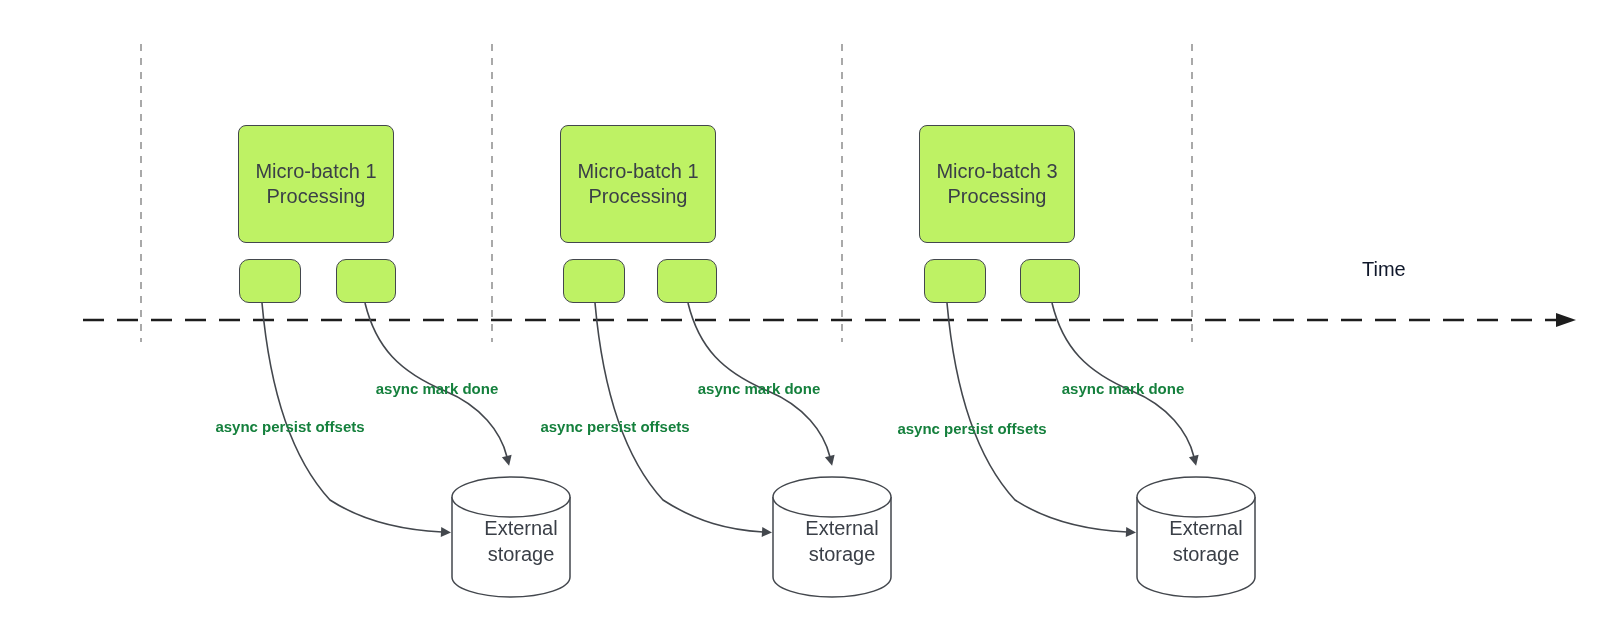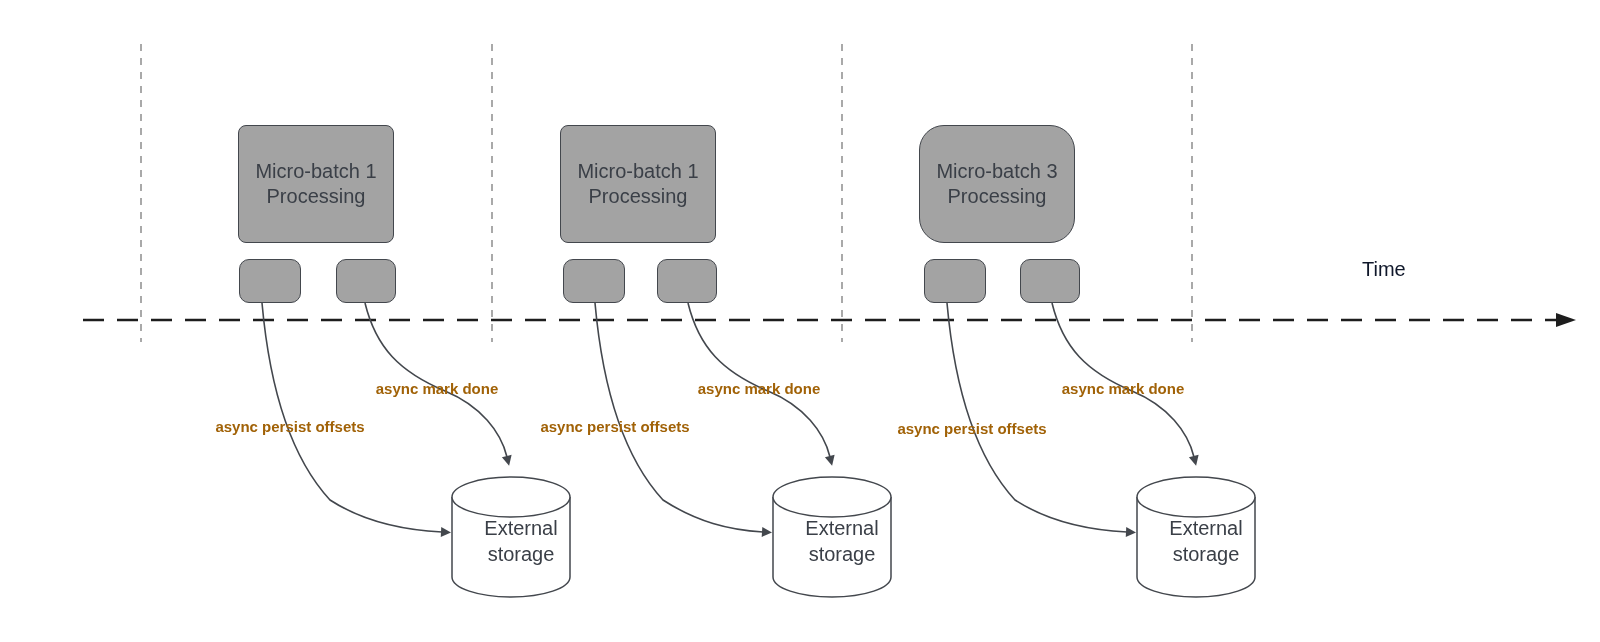--- a/index.html
+++ b/index.html
@@ -14,21 +14,21 @@
   }
   .lines-layer {
     position: absolute;
     left: 0; top: 0;
     width: 1600px; height: 642px;
     z-index: 1;
   }
   .node {
     position: absolute;
     box-sizing: border-box;
-    background: #a3a3a3;
+    background: #bef264;
     border: 1.4px solid #43474d;
     z-index: 2;
   }
   .big-box {
     width: 156px; height: 118px;
     border-radius: 8px;
     display: flex; align-items: center; justify-content: center;
     text-align: center;
     font-size: 20px;
     line-height: 25px;
@@ -37,21 +37,21 @@
   }
   .small-box {
     width: 62px; height: 44px;
     border-radius: 10px;
   }
   .flow-label {
     position: absolute;
     z-index: 3;
     font-size: 15px;
     font-weight: bold;
-    color: #a16207;
+    color: #15803d;
     text-align: center;
     white-space: nowrap;
   }
   .storage-label {
     position: absolute;
     z-index: 3;
     width: 138px; height: 88px;
     display: flex; align-items: center; justify-content: center;
     text-align: center;
     font-size: 20px;
@@ -122,21 +122,21 @@
 
   <div class="node big-box" style="left:560px; top:125px;">Micro-batch 1
 Processing</div>
   <div class="node small-box" style="left:563px; top:259px;"></div>
   <div class="node small-box" style="left:657px; top:259px; width:60px;"></div>
   <div class="flow-label" style="left:530px; top:418px; width:170px;">async persist offsets</div>
   <div class="flow-label" style="left:689px; top:380px; width:140px;">async mark done</div>
   <div class="storage-label" style="left:773px; top:497px;">External
 storage</div>
 
-  <div class="node big-box" style="left:919px; top:125px;border-radius:25px;">Micro-batch 3
+  <div class="node big-box" style="left:919px; top:125px;">Micro-batch 3
 Processing</div>
   <div class="node small-box" style="left:924px; top:259px;"></div>
   <div class="node small-box" style="left:1020px; top:259px; width:60px;"></div>
   <div class="flow-label" style="left:887px; top:420px; width:170px;">async persist offsets</div>
   <div class="flow-label" style="left:1053px; top:380px; width:140px;">async mark done</div>
   <div class="storage-label" style="left:1137px; top:497px;">External
 storage</div>
 
   <div class="time-label" style="left:1362px; top:258px;">Time</div>
 

